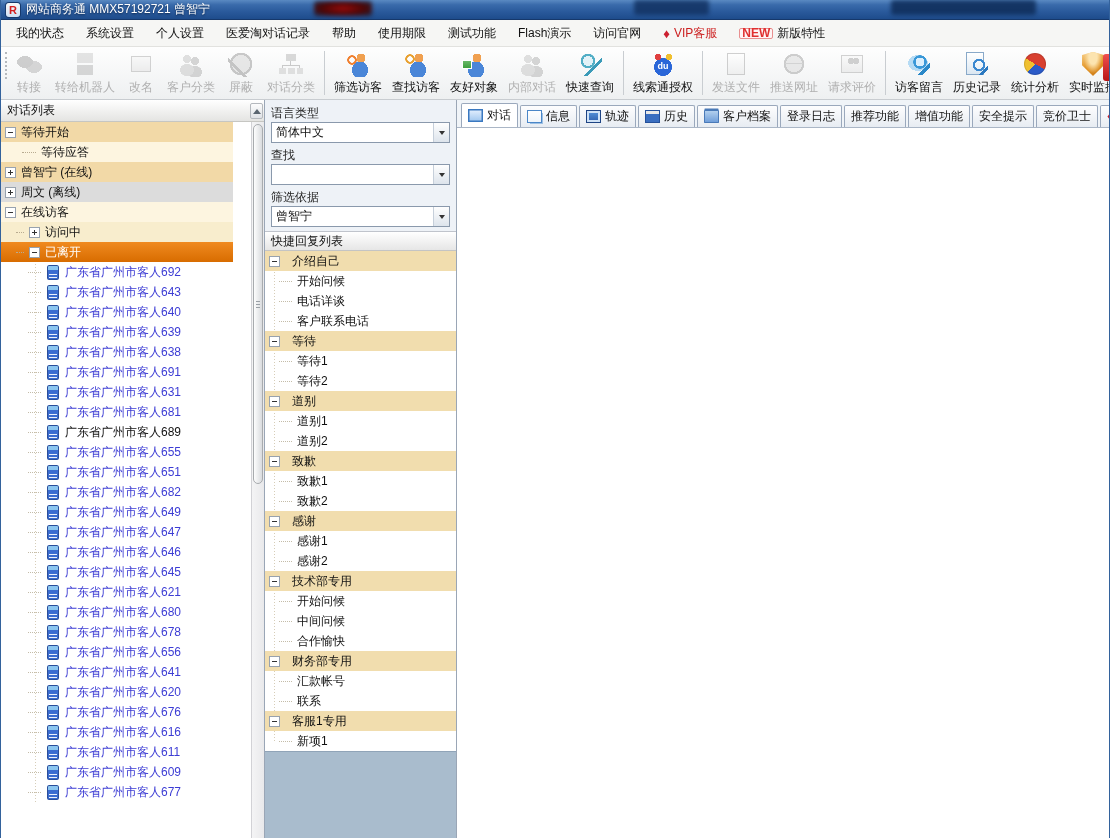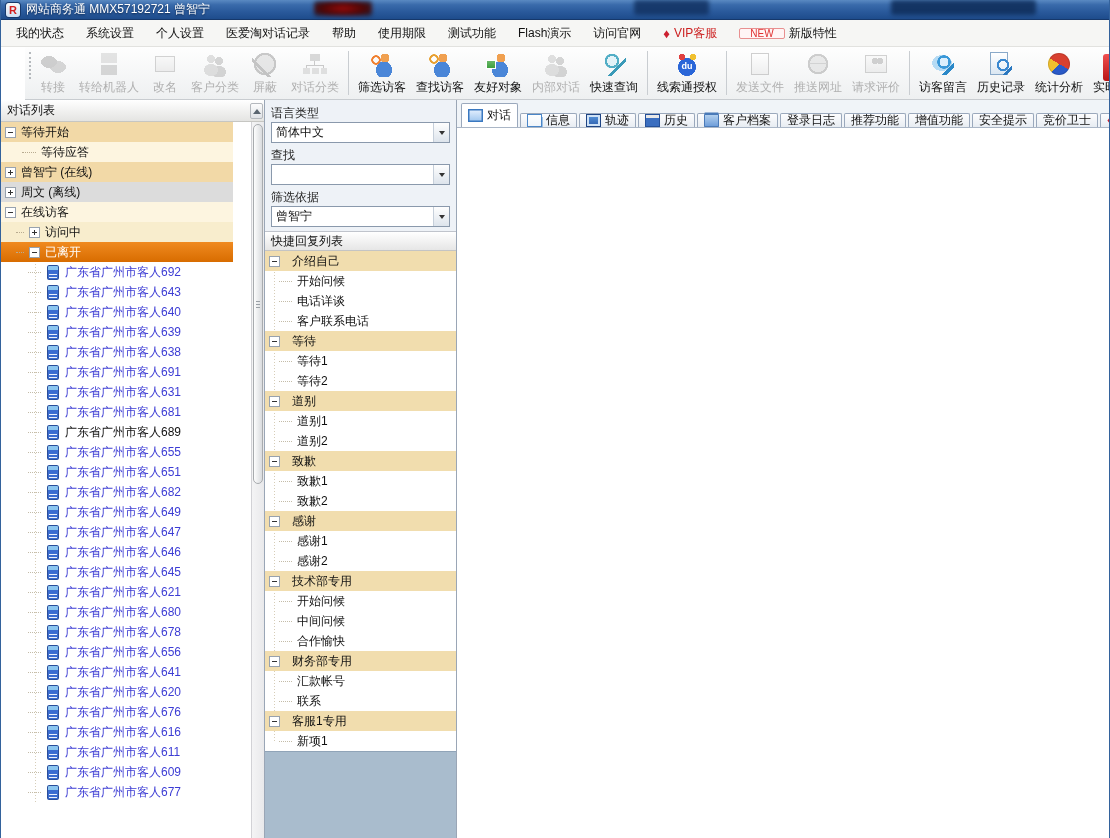--- a/index.html
+++ b/index.html
@@ -14,25 +14,25 @@
   .smudge { position:absolute; filter:blur(2px); border-radius:3px; }
   .smudge.red { left:313px; top:1px; width:58px; height:15px; background:radial-gradient(ellipse at center,#9a0c0c 0%,#4a0606 55%,rgba(12,4,4,.55) 100%); }
   .smudge.navy1 { left:633px; top:0; width:75px; height:15px; background:#102f5e; opacity:.8; }
   .smudge.navy2 { left:890px; top:0; width:145px; height:15px; background:#0e2c58; opacity:.85; }
 
   
   .menubar { height:27px; background:#f6f6f4; border-bottom:1px solid #dddddad0; display:flex; align-items:flex-start; padding-left:4px; }
   .menu-item { height:100%; display:flex; align-items:center; gap:4px; padding:0 11px; cursor:default; white-space:nowrap; }
   .mi-glyph { color:#cc2030; font-size:13px; line-height:13px; }
   .mi-glyph:empty, .mi-badge:empty { display:none; }
-  .mi-badge { font-size:10px; font-weight:normal; color:#e03030; border:1px solid #e89090; background:#fff5f5; border-radius:2px; padding:0 10px; height:11px; line-height:9px; }
+  .mi-badge { font-size:12px; font-weight:bold; color:#e03030; border:1px solid #e89090; background:#fff5f5; border-radius:2px; padding:0 2px; height:11px; line-height:9px; }
   .menu-item.red .mi-label { color:#cc2020; }
 
   
-  .toolbar { position:relative; height:53px; background:linear-gradient(#fefefe,#eef0f1); border-bottom:1px solid #c8ccd0; display:flex; align-items:flex-start; padding:3px 0 16px 0; overflow:hidden;margin-left:24px; }
+  .toolbar { position:relative; height:53px; background:linear-gradient(#fefefe,#eef0f1); border-bottom:1px solid #c8ccd0; display:flex; align-items:flex-start; padding:3px 0 16px 0; overflow:hidden; }
   .tb-grip { width:7px; align-self:stretch; border-left:2px dotted #b5b9bd; margin:2px 1px 4px 4px; }
   .tb-item { display:flex; flex-direction:column; align-items:center; gap:2px; padding:1px 5px; min-width:42px; cursor:default; }
   .tb-item.sep { min-width:9px; width:9px; padding:0; }
   .tb-item.sep::before { content:''; width:1px; height:44px; background:#c9cdd1; margin:1px auto 0; }
   .tb-label { white-space:nowrap; color:#111; }
   .tb-item.disabled .tb-label { color:#b0b0b0; }
   .tb-item.disabled .ic { filter:grayscale(1) opacity(.5); }
   .tb-red-sliver { position:absolute; right:0; top:7px; width:6px; height:27px; background:linear-gradient(#f05050,#b81414); border-radius:3px 0 0 3px; }
 
   .ic { position:relative; width:26px; height:26px; flex:none; }
@@ -101,21 +101,21 @@
   .qr-list { background:#fff repeating-linear-gradient(0deg,#d6cdb8 0 1px,transparent 1px 3px) no-repeat 9px 0/1px 98%; }
   .qrow { height:20px; display:flex; align-items:center; gap:5px; cursor:default; }
   .qrow.cat { background:#f1ddae; padding-left:4px;gap:12px; }
   .qrow.item { padding-left:14px; }
   .qdots { width:13px; border-top:1px dotted #c4bca8; flex:none; }
   .mid-fill { flex:1; background:#a9bccd; border-top:1px solid #90a4b8; }
 
   
   .right-panel { flex:1; display:flex; flex-direction:column; background:#7dd3fc; overflow:hidden; }
   .tabs { display:flex; align-items:flex-end; height:28px; padding:3px 0 0 4px; background:#f0f4f8; border-bottom:1px solid #aab6c6; overflow:hidden; white-space:nowrap; }
-  .tab { display:flex; align-items:center; gap:4px; height:14px; padding:0 6px; border:1px solid #9aa8bc; border-bottom:none; border-radius:2px 2px 0 0; background:linear-gradient(#fdfdfe,#e7ecf2); margin-right:2px; cursor:default; flex:none; }
+  .tab { display:flex; align-items:center; gap:4px; height:22px; padding:0 6px; border:1px solid #9aa8bc; border-bottom:none; border-radius:2px 2px 0 0; background:linear-gradient(#fdfdfe,#e7ecf2); margin-right:2px; cursor:default; flex:none; }
   .tab.active { background:#fff; height:24px; position:relative; }
   .tab.active::after { content:''; position:absolute; left:0; right:0; bottom:-1px; height:2px; background:#fff; }
   .tic { width:15px; height:13px; flex:none; font-size:0; }
   .tic.t-chat { background:linear-gradient(#e8f2ff,#9cc4ee); box-shadow:inset 0 0 0 1.5px #3a78c0; }
   .tic.t-pages { background:linear-gradient(#ffffff,#eef4fa); box-shadow:inset 0 0 0 1px #4a86c8, 2px 2px 0 -1px #9cc0e4; }
   .tic.t-film { background:linear-gradient(#5a9ae0,#2a5aa8); box-shadow:inset 0 0 0 1px #1e4484, inset 0 0 0 3px #cfe2f6; }
   .tic.t-disk { background:linear-gradient(#e8e8e8 0 4px,#3a6ec0 4px 100%); box-shadow:inset 0 0 0 1px #24509a; }
   .tic.t-folder { background:linear-gradient(#b8d4f0,#6a9ad8); border-radius:1px; box-shadow:inset 0 0 0 1px #4a7ab8, 0 -2px 0 -0.5px #4a7ab8; }
   .tic.t-diamond { width:12px; font-size:12px; line-height:13px; color:#c82030; }
   .tab-label { color:#111; }

